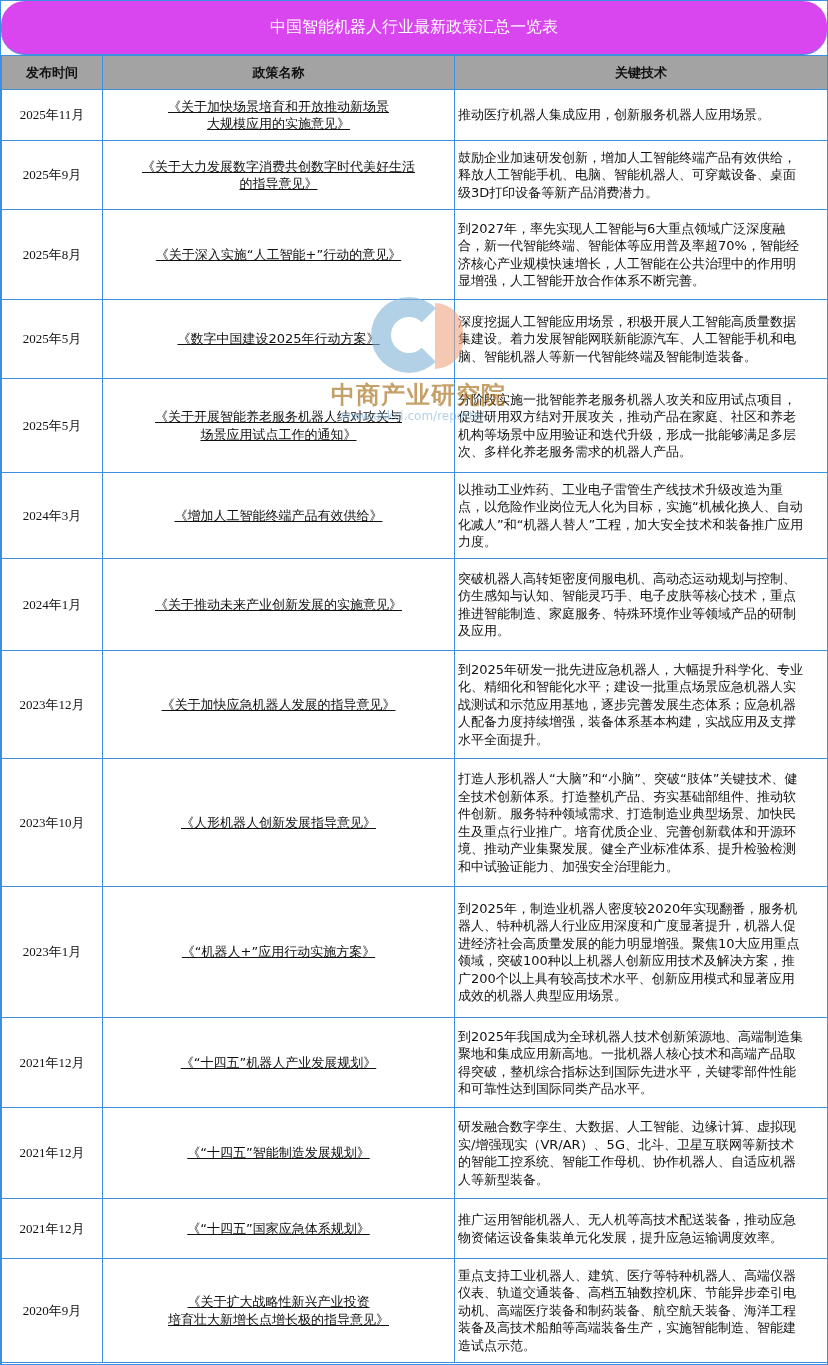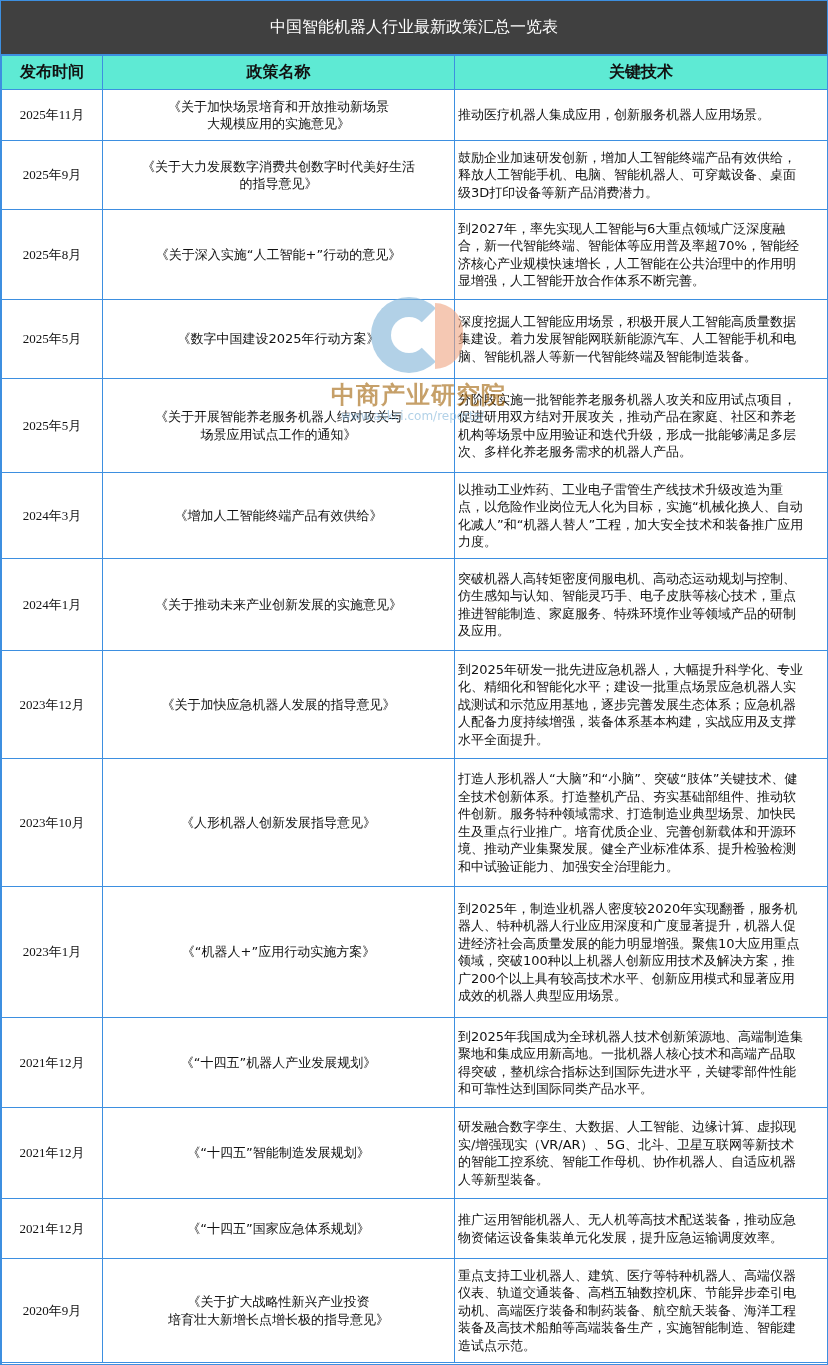--- a/index.html
+++ b/index.html
@@ -1,27 +1,27 @@
 <!DOCTYPE html>
 <html><head>
   <meta charset="utf-8">
   <style>
     html, body { margin: 0; padding: 0; background: #ffffff; }
     body { width: 828px; height: 1365px; position: relative; overflow: hidden;
            font-family: "DejaVu Sans", "Liberation Sans", sans-serif; color: #111; }
     .page { position: absolute; left: 0; top: 0; width: 826px; height: 1363px;
             border: 1px solid #3d8fe0; }
-    .title-bar { height: 53px; background: #404040; color: #fff; font-size: 16px;
-                 display: flex; align-items: center; justify-content: center; border-bottom: 1px solid #3d8fe0; }
+    .title-bar { height: 53px; background: #d946ef; color: #fff; font-size: 16px;
+                 display: flex; align-items: center; justify-content: center; border-bottom: 1px solid #3d8fe0; border-radius: 24px; }
     table { border-collapse: collapse; width: 826px; table-layout: fixed; }
     th, td { border: 1px solid #3d8fe0; }
-    th { background: #5eead4; font-weight: bold; font-size: 16px; height: 31px; text-align: center; }
+    th { background: #a3a3a3; font-weight: bold; font-size: 13px; height: 31px; text-align: center; }
     td { font-size: 13px; line-height: 17.5px; vertical-align: middle; }
     td.date { text-align: center; font-family: Liberation Serif, serif; }
-    td.name { text-align: center; padding: 0 10px; }
+    td.name { text-align: center; padding: 0 10px; text-decoration: underline; }
     td.content { text-align: left; padding: 0 22px 0 3px; }
     tr.row-0 td { height: 48px; }
     tr.row-1 td { height: 66px; }
     tr.row-2 td { height: 87px; margin-left: 22px; }
     tr.row-3 td { height: 76px; }
     tr.row-4 td { height: 91px; }
     tr.row-5 td { height: 83px; }
     tr.row-6 td { height: 89px; }
     tr.row-7 td { height: 105px; }
     tr.row-8 td { height: 125px; }

